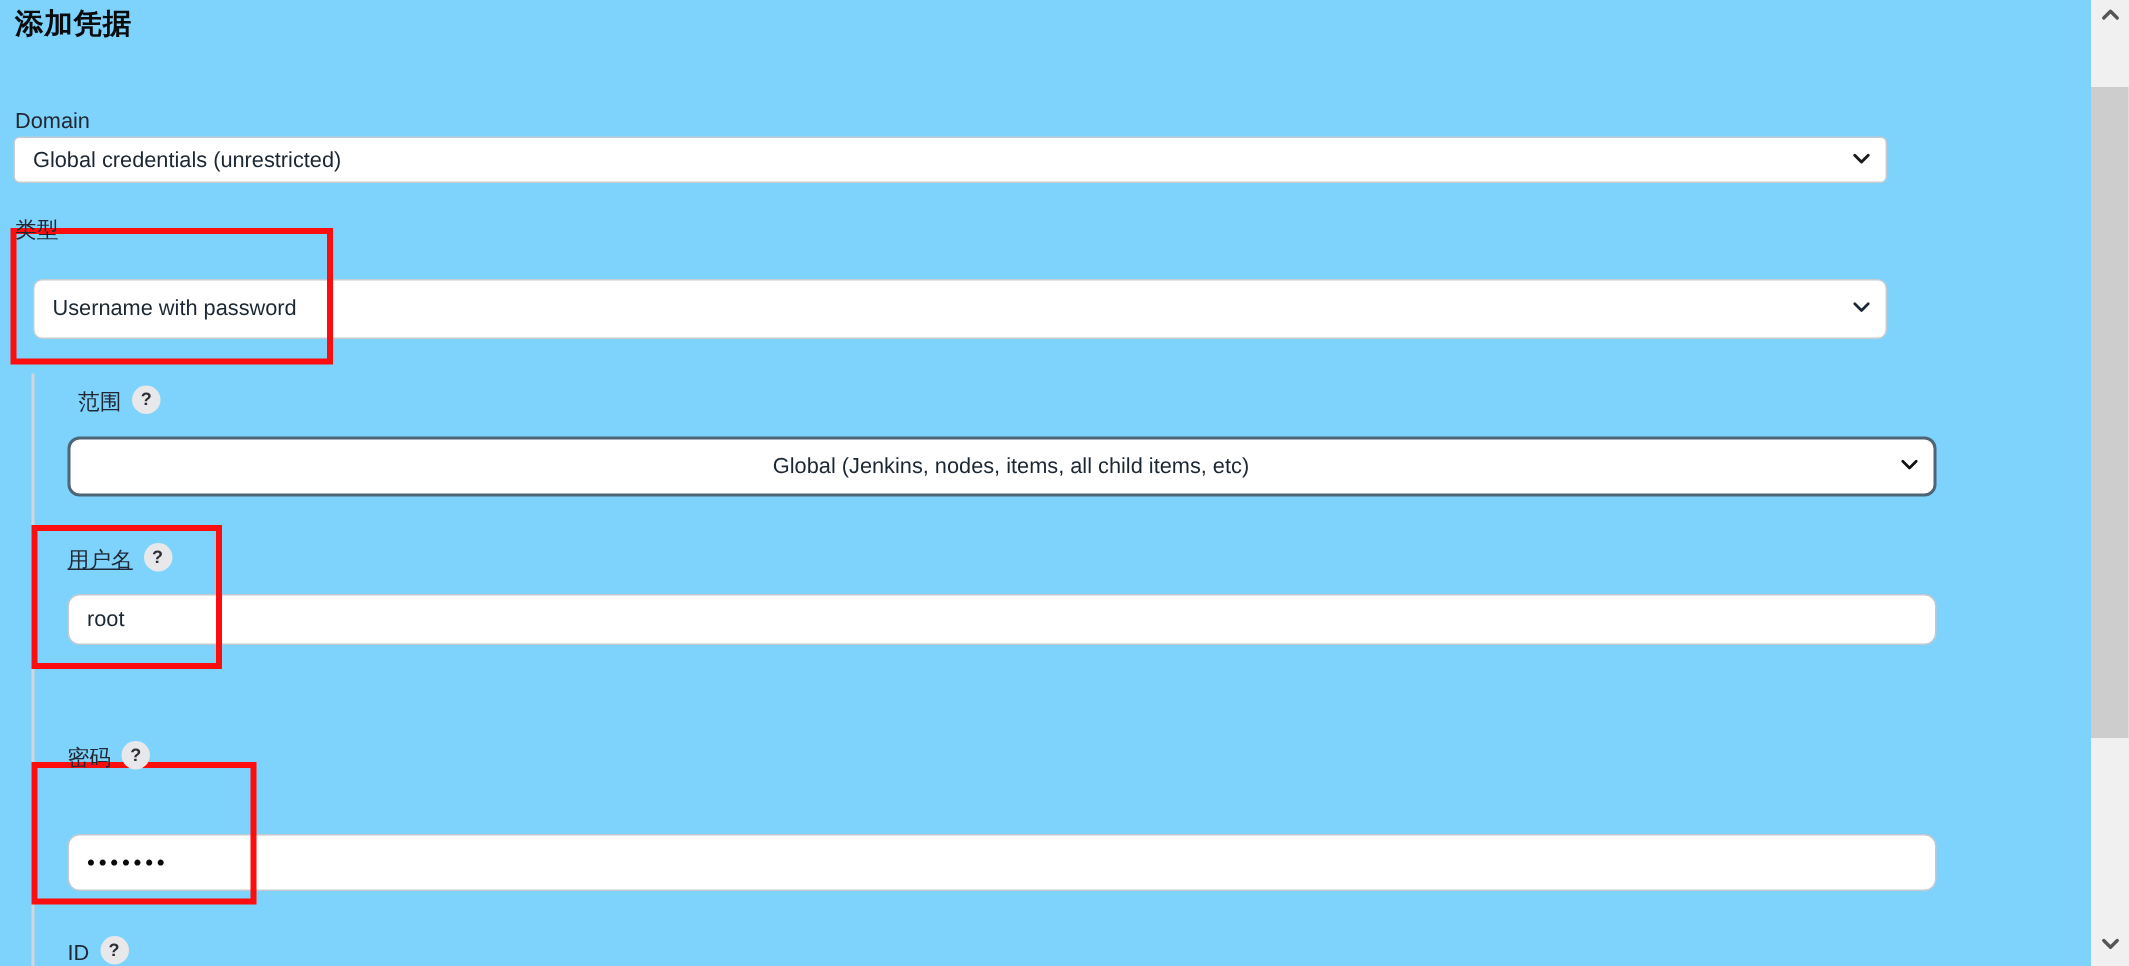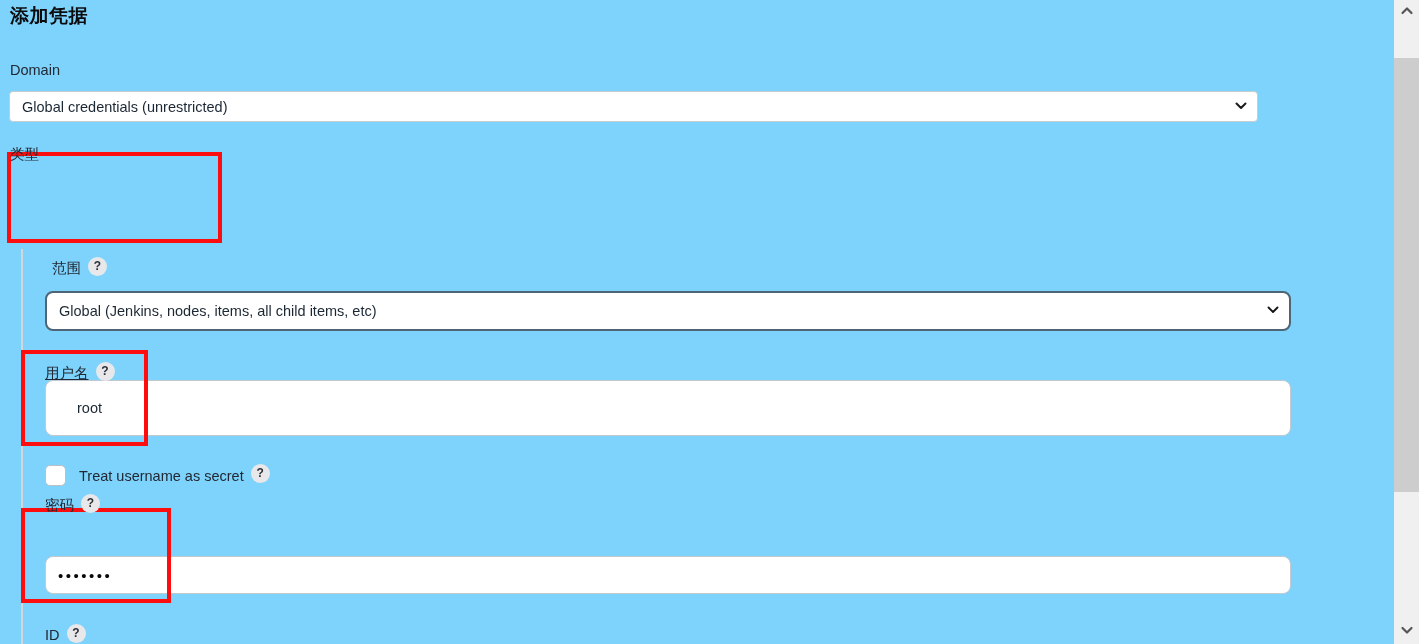--- a/index.html
+++ b/index.html
@@ -111,43 +111,43 @@
   }
 
   
   #scope-select {
     left: 45px;
     top: 291px;
     width: 1246px;
     height: 40px;
     border: 2px solid #4e6575;
     border-radius: 8px;
+    justify-content: center;
   }
 
   
   .text-input {
     position: absolute;
     box-sizing: border-box;
     background: #ffffff;
     border: 1px solid #c2c9d0;
     border-radius: 8px;
     font-size: 14.5px;
     color: #1b2733;
     display: flex;
     align-items: center;
   }
   .text-input .val {
     padding-left: 12px;
   }
   #username-input {
     left: 45px;
-    top: 380px;
+    top: 396px;
     width: 1246px;
-    height: 56px;
-    padding-left: 19px;
+    height: 34px;
   }
   #password-input {
     left: 45px;
     top: 556px;
     width: 1246px;
     height: 38px;
   }
   .pw-dots {
     padding-left: 12px;
     font-size: 15px;
@@ -159,21 +159,21 @@
   #form-rule {
     position: absolute;
     left: 21px;
     top: 249px;
     width: 2px;
     height: 395px;
     background: #d3d7db;
   }
 
   
-  #domain-label { position:absolute; left: 10px; top: 61px; text-align: center; }
+  #domain-label { position:absolute; left: 10px; top: 72px; text-align: center; }
   #type-label   { position:absolute; left: 10px; top: 145px; z-index: 6; }
   #scope-label  { position:absolute; left: 52px; top: 259px; }
   #username-label { position:absolute; left: 45px; top: 364px; z-index: 6; text-decoration: underline; }
   #password-label { position:absolute; left: 45px; top: 496px; z-index: 6; }
   #id-label     { position:absolute; left: 45px; top: 626px; }
 
   
   #secret-row {
     position: absolute;
     left: 45px;
@@ -255,20 +255,28 @@
   <div class="control" id="domain-select">
     <span class="val">Global credentials (unrestricted)</span>
     <span class="chev">
       <svg viewBox="0 0 12 12" width="12" height="12">
           <path d="M1.5 3.5 L6 8 L10.5 3.5" fill="none" stroke="#1b1b1b" stroke-width="2" stroke-linecap="round" stroke-linejoin="round"></path>
         </svg>
     </span>
   </div>
 
   <div class="field-label" id="type-label">类型</div>
+  <div class="control" id="type-select">
+    <span class="val">Username with password</span>
+    <span class="chev">
+      <svg viewBox="0 0 12 12" width="12" height="12">
+          <path d="M1.5 3.5 L6 8 L10.5 3.5" fill="none" stroke="#1b2733" stroke-width="1.8" stroke-linecap="round" stroke-linejoin="round"></path>
+        </svg>
+    </span>
+  </div>
 
   <div id="form-rule"></div>
 
   <div id="scope-label">
     <span class="field-label">范围</span><span class="help-badge">?</span>
   </div>
   <div class="control" id="scope-select">
     <span class="val">Global (Jenkins, nodes, items, all child items, etc)</span>
     <span class="chev">
       <svg viewBox="0 0 12 12" width="12" height="12">
@@ -277,25 +285,20 @@
     </span>
   </div>
 
   <div id="username-label">
     <span class="field-label">用户名</span><span class="help-badge">?</span>
   </div>
   <div class="text-input" id="username-input">
     <span class="val">root</span>
   </div>
 
-  <div id="secret-row">
-    <span class="cbox"></span>
-    <span class="cb-label">Treat username as secret</span>
-    <span class="help-badge">?</span>
-  </div>
 
   <div id="password-label">
     <span class="field-label">密码</span><span class="help-badge">?</span>
   </div>
   <div class="text-input" id="password-input">
     <span class="pw-dots">•••••••</span>
   </div>
 
   <div id="id-label">
     <span class="field-label">ID</span><span class="help-badge">?</span>

